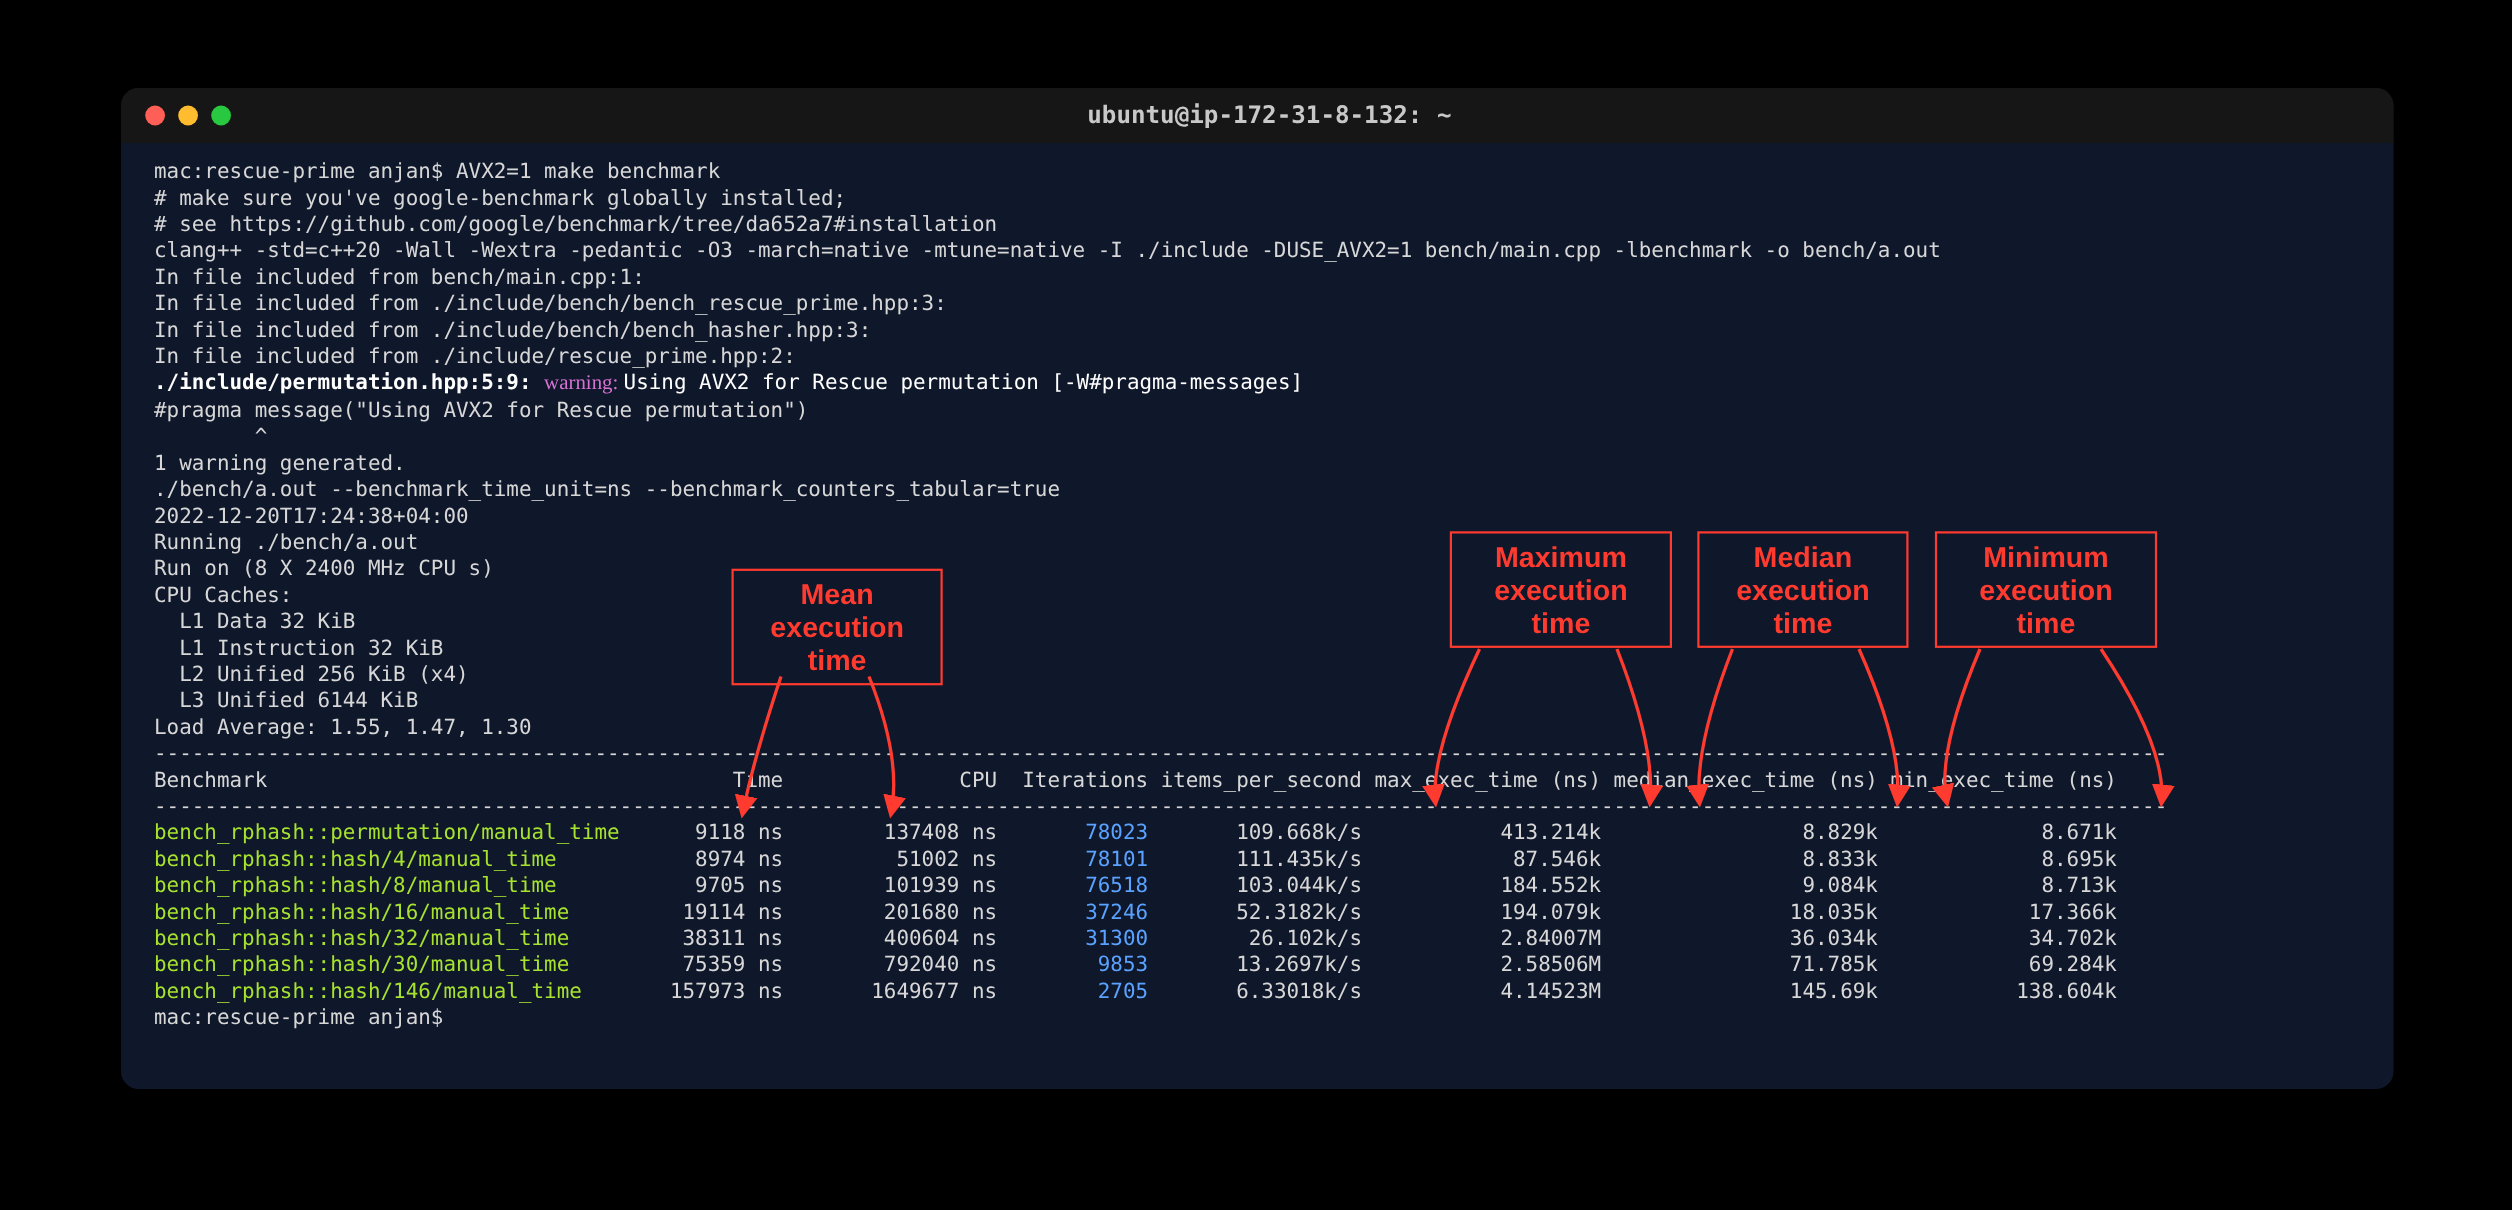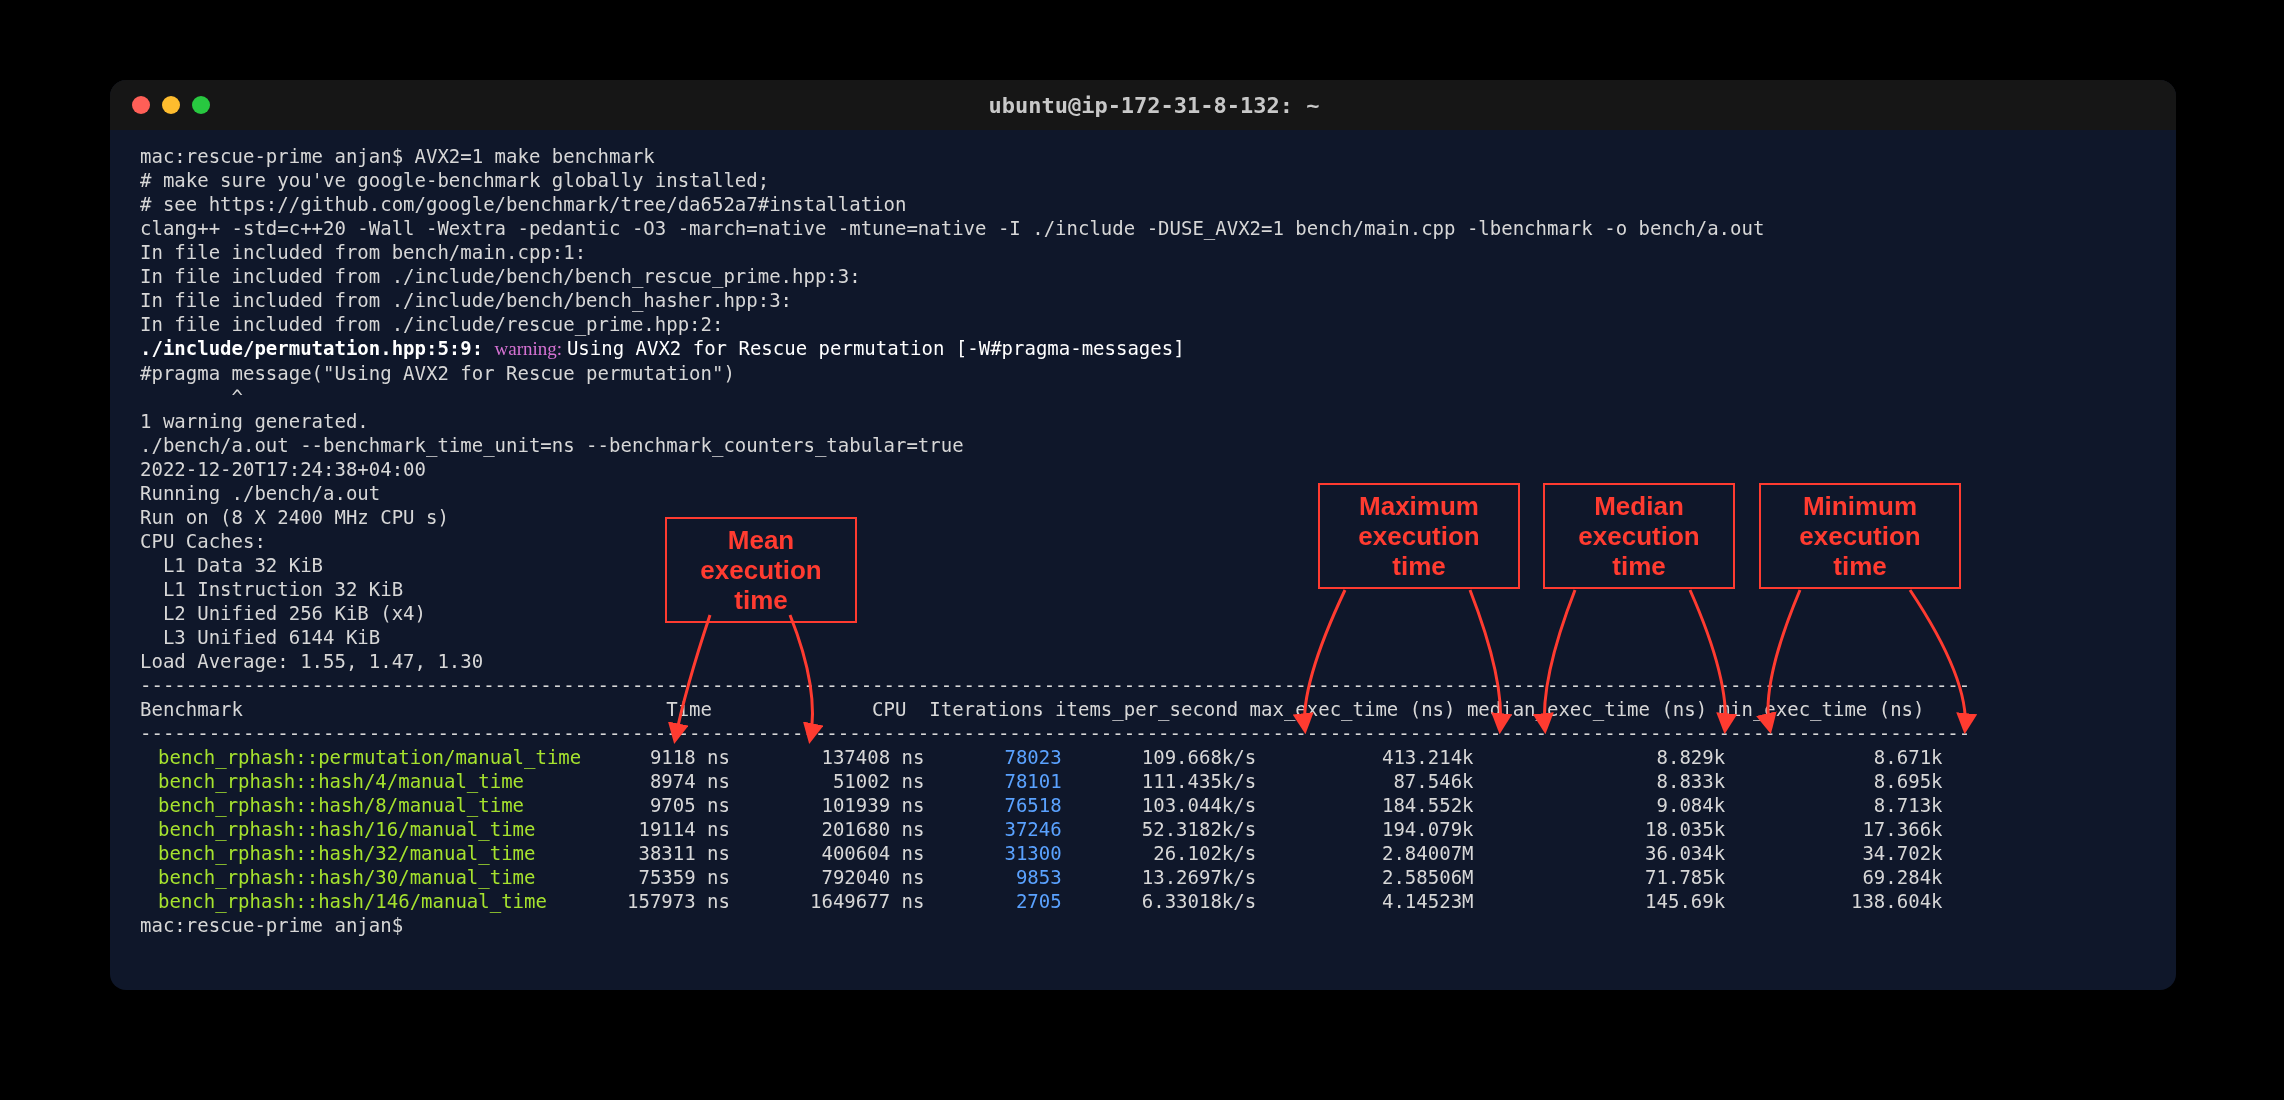--- a/index.html
+++ b/index.html
@@ -50,21 +50,21 @@
   .term {
     font-size: 19px;
     line-height: 24px;
     white-space: pre;
     padding: 14px 30px;
     color: #d7d7d7;
   }
   .mag  { color: #d672d3; font-family: Liberation Serif, serif; }
   .bold { color: #ffffff; font-weight: 400; }
   .warn-file { color: #ffffff; font-weight: 600; text-align: right; }
-  .grn  { color: #a6e22e; margin-left: 18px; }
+  .grn  { color: #a6e22e; }
   .blu  { color: #5aa2ff; }
   .dash-line { color: #d7d7d7; }
   .annot {
     position: absolute;
     border: 2px solid #ff3b30;
     color: #ff3b30;
     font-family: -apple-system, "Segoe UI", Arial, sans-serif;
     font-size: 26px;
     font-weight: 700;
     text-align: center;

